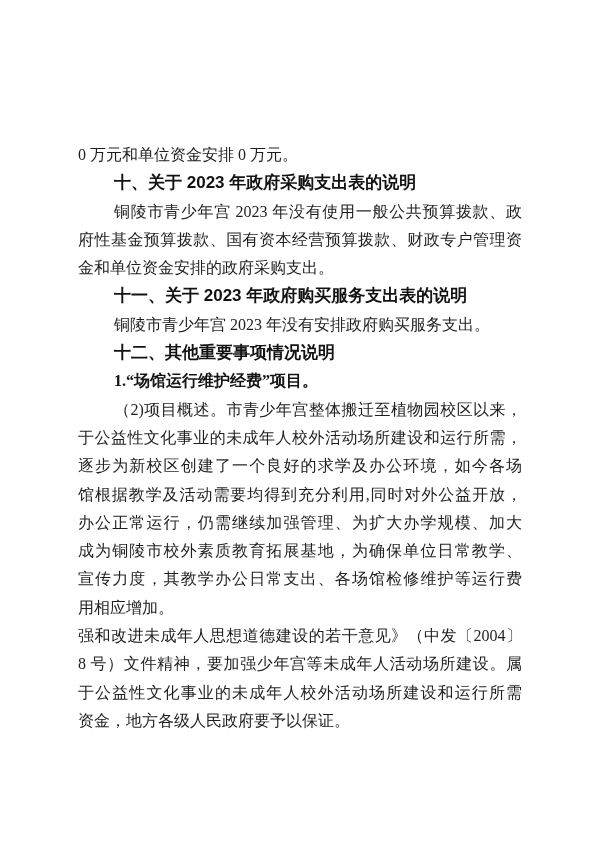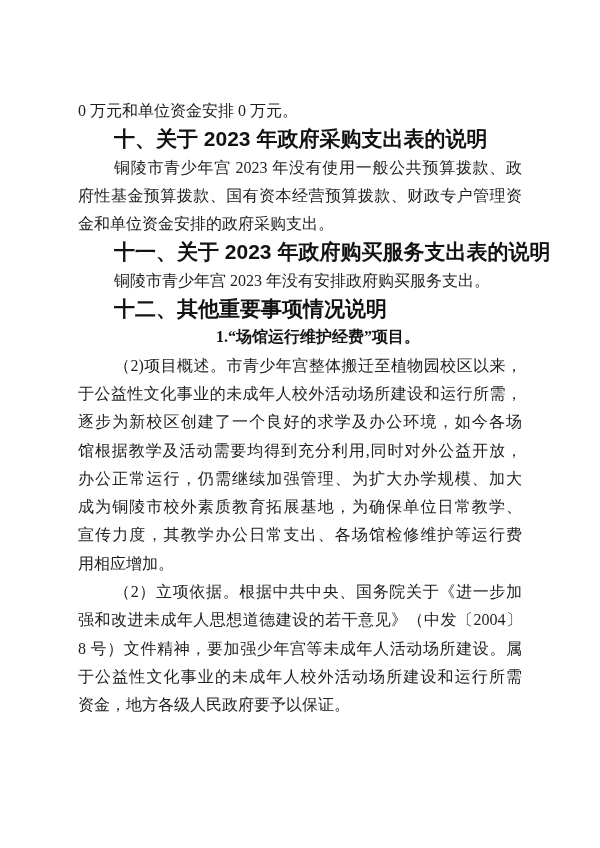--- a/index.html
+++ b/index.html
@@ -1,20 +1,21 @@
 <!DOCTYPE html>
 <html><head>
 <meta charset="utf-8">
 <style>
   html,body{margin:0;padding:0;background:#ffffff;}
   .page{
     position:relative;
     width:600px;height:776px;
     background:#ffffff;
     overflow:hidden;
+    margin-top:44px;
   }
   .text-block{
     position:absolute;
     left:78px;top:97px;
     width:444px;
   }
   .line{
     height:28.3px;
     line-height:28.3px;
     font-size:16px;
@@ -25,24 +26,24 @@
   .fill{
     white-space:normal;
     text-align:justify;
     text-align-last:justify;
     -moz-text-align-last:justify;
   }
   .indent{ text-indent:36px; }
   .heading{
     font-family:"Liberation Sans","DejaVu Sans",sans-serif;
     font-weight:700;
-    font-size:21px;
+    font-size:17px;
     color:#121212;
   }
-  .bold-serif{ font-weight:700; color:#141414;text-align:center; }
+  .bold-serif{ font-weight:700; color:#141414; }
   .spaced{ letter-spacing:2px; }
   .page-num{
     position:absolute;
     top:775px;left:0;
     width:100%;
     text-align:center;
     font-size:10px;
     line-height:14px;
     font-family:"Liberation Serif","DejaVu Serif",serif;
     color:#3d3d3d;
@@ -69,21 +70,20 @@
 
     <div class="line indent fill">（2)项目概述。市青少年宫整体搬迁至植物园校区以来，</div>
     <div class="line fill">于公益性文化事业的未成年人校外活动场所建设和运行所需，</div>
     <div class="line fill">逐步为新校区创建了一个良好的求学及办公环境，如今各场</div>
     <div class="line fill">馆根据教学及活动需要均得到充分利用,同时对外公益开放，</div>
     <div class="line fill">办公正常运行，仍需继续加强管理、为扩大办学规模、加大</div>
     <div class="line fill">成为铜陵市校外素质教育拓展基地，为确保单位日常教学、</div>
     <div class="line fill">宣传力度，其教学办公日常支出、各场馆检修维护等运行费</div>
     <div class="line">用相应增加。</div>
 
-    <div class="line indent fill">（2）立项依据。根据中共中央、国务院关于《进一步加</div>
     <div class="line fill">强和改进未成年人思想道德建设的若干意见》（中发〔2004〕</div>
     <div class="line fill">8 号）文件精神，要加强少年宫等未成年人活动场所建设。属</div>
     <div class="line fill">于公益性文化事业的未成年人校外活动场所建设和运行所需</div>
     <div class="line">资金，地方各级人民政府要予以保证。</div>
 
   </div>
 
   <div class="page-num">21</div>
 </div>
 

